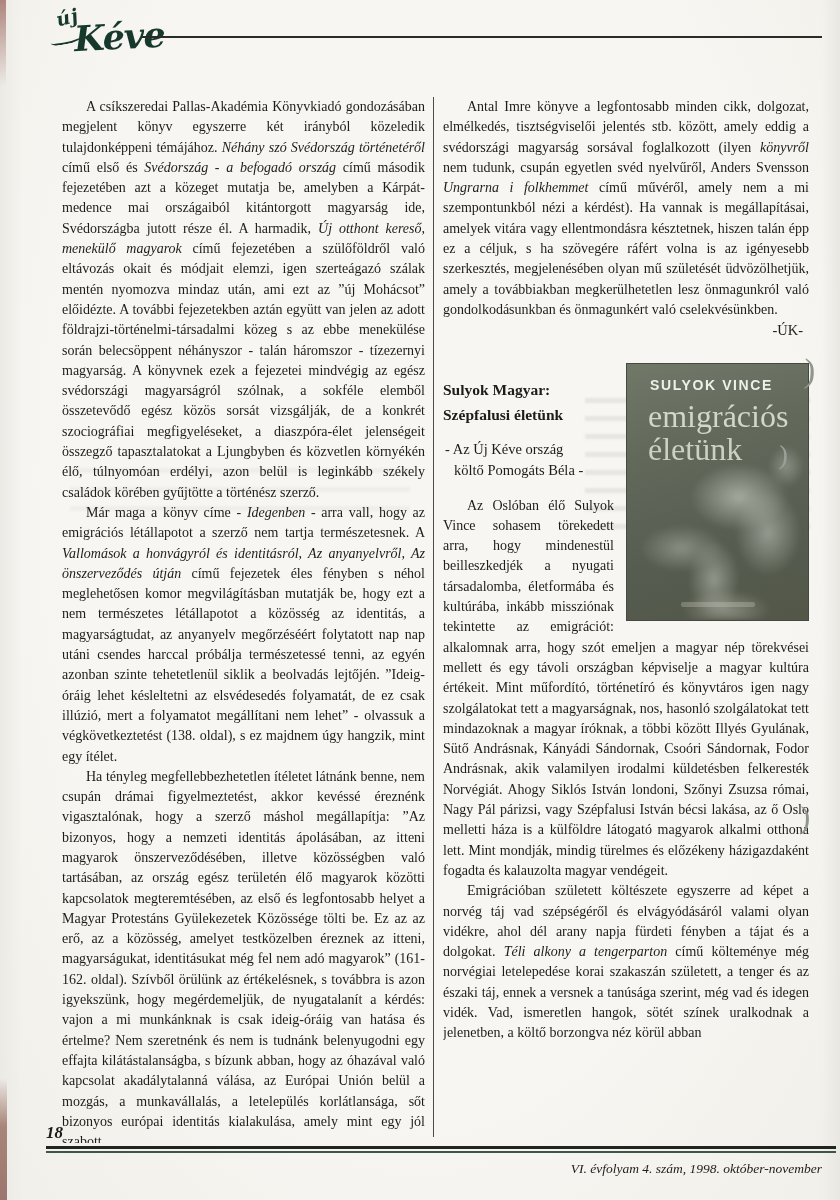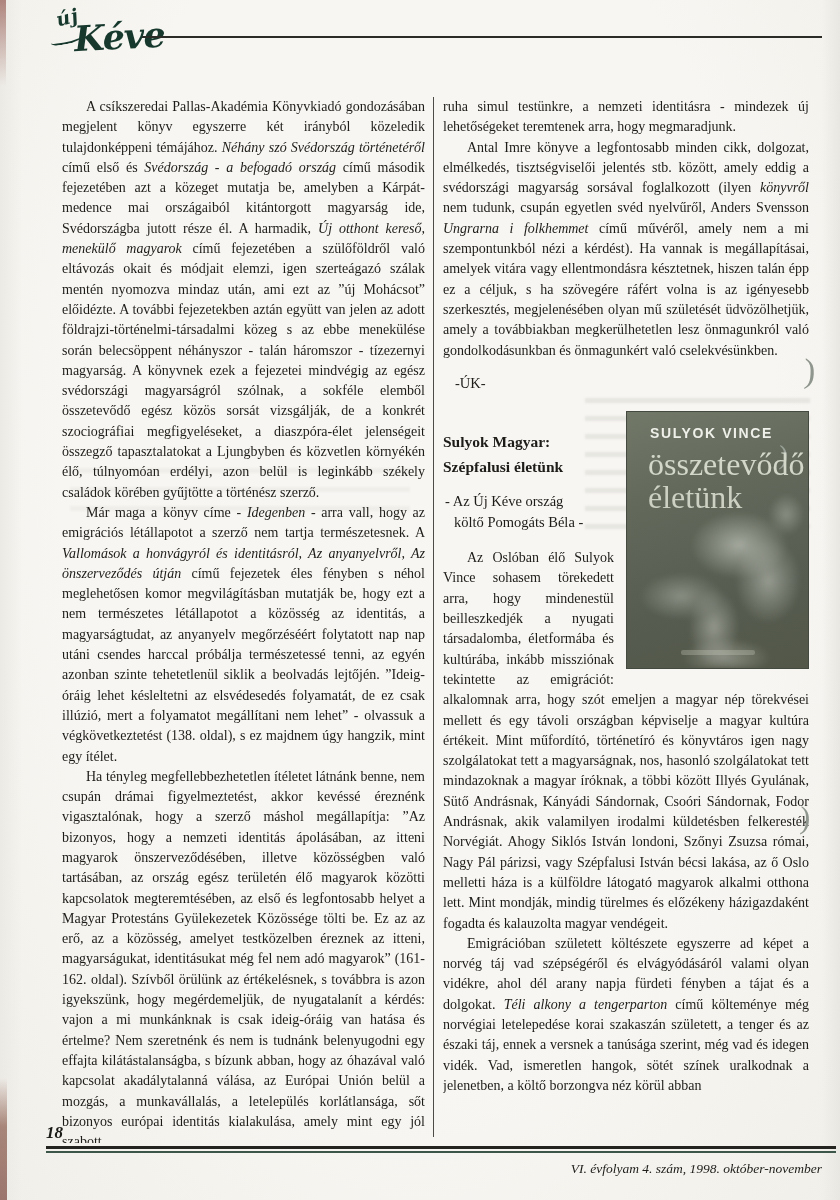--- a/index.html
+++ b/index.html
@@ -46,37 +46,37 @@
   .col-left{left:62px;width:363px;}
   .col-right{left:443px;width:366px;}
   .col-divider{
     position:absolute;left:433px;top:97px;width:1px;height:1040px;
     background:#4c4c47;
   }
   .para{margin:0;text-align:justify;hyphens:auto;-webkit-hyphens:auto;}
   .indent{text-indent:24px;}
   em{font-style:italic;}
   .signature{
-    margin:12px;text-align:left;padding-right:6px;
+    margin:0;text-align:right;padding-right:6px;
     font-size:14.5px;line-height:20.3px;
   }
   
   .review-heading{
     margin:36px 0 12px 0;font-size:15.5px;line-height:25px;
     font-weight:bold;text-align:left;
   }
   .byline{
     margin:0 0 15px 0;padding-left:2px;
     font-size:14.5px;line-height:21px;
   }
   .byline .line2{padding-left:9px;}
   
   .book-cover{
     float:right;width:181px;height:256px;
-    margin:6px 0 10px 12px;
+    margin:22px 0 10px 12px;
     position:relative;overflow:hidden;
     background:linear-gradient(165deg,#717868 0%,#636a5c 30%,#565c50 70%,#525748 100%);
     border:1px solid #454a40;
   }
   .book-cover::after{
     content:"";position:absolute;inset:0;
     background:
       radial-gradient(ellipse 70px 48px at 62% 52%,rgba(238,240,232,.50),rgba(238,240,232,0) 70%),
       radial-gradient(ellipse 46px 60px at 78% 66%,rgba(238,240,232,.42),rgba(238,240,232,0) 72%),
       radial-gradient(ellipse 60px 34px at 30% 72%,rgba(230,233,224,.35),rgba(230,233,224,0) 70%),
@@ -157,27 +157,26 @@
 
   <div class="col-divider"></div>
 
   <section class="col col-left">
     <p class="para indent"><span>A csíkszeredai Pallas-Akadémia Könyvkiadó gondozásában megjelent könyv egyszerre két irányból közeledik tulajdonképpeni témájához. </span><em>Néhány szó Svédország történetéről</em><span> című első és </span><em>Svédország - a befogadó ország</em><span> című második fejezetében azt a közeget mutatja be, amelyben a Kárpát-medence mai országaiból kitántorgott magyarság ide, Svédországba jutott része él. A harmadik, </span><em>Új otthont kereső, menekülő magyarok</em><span> című fejezetében a szülőföldről való eltávozás okait és módjait elemzi, igen szerteágazó szálak mentén nyomozva mindaz után, ami ezt az ”új Mohácsot” előidézte. A további fejezetekben aztán együtt van jelen az adott földrajzi-történelmi-társadalmi közeg s az ebbe menekülése során belecsöppent néhányszor - talán háromszor - tízezernyi magyarság. A könyvnek ezek a fejezetei mindvégig az egész svédországi magyarságról szólnak, a sokféle elemből összetevődő egész közös sorsát vizsgálják, de a konkrét szociográfiai megfigyeléseket, a diaszpóra-élet jelenségeit összegző tapasztalatokat a Ljungbyben és közvetlen környékén élő, túlnyomóan erdélyi, azon belül is leginkább székely családok körében gyűjtötte a történész szerző.</span></p>
     <p class="para indent"><span>Már maga a könyv címe - </span><em>Idegenben</em><span> - arra vall, hogy az emigrációs létállapotot a szerző nem tartja természetesnek. A </span><em>Vallomások a honvágyról és identitásról, Az anyanyelvről, Az önszerveződés útján</em><span> című fejezetek éles fényben s néhol meglehetősen komor megvilágításban mutatják be, hogy ezt a nem természetes létállapotot a közösség az identitás, a magyarságtudat, az anyanyelv megőrzéséért folytatott nap nap utáni csendes harccal próbálja természetessé tenni, az egyén azonban szinte tehetetlenül siklik a beolvadás lejtőjén. ”Ideig-óráig lehet késleltetni az elsvédesedés folyamatát, de ez csak illúzió, mert a folyamatot megállítani nem lehet” - olvassuk a végkövetkeztetést (138. oldal), s ez majdnem úgy hangzik, mint egy ítélet.</span></p>
     <p class="para indent"><span>Ha tényleg megfellebbezhetetlen ítéletet látnánk benne, nem csupán drámai figyelmeztetést, akkor kevéssé éreznénk vigasztalónak, hogy a szerző máshol megállapítja: ”Az bizonyos, hogy a nemzeti identitás ápolásában, az itteni magyarok önszerveződésében, illetve közösségben való tartásában, az ország egész területén élő magyarok közötti kapcsolatok megteremtésében, az első és legfontosabb helyet a Magyar Protestáns Gyülekezetek Közössége tölti be. Ez az az erő, az a közösség, amelyet testközelben éreznek az itteni, magyarságukat, identitásukat még fel nem adó magyarok” (161-162. oldal). Szívből örülünk az értékelésnek, s továbbra is azon igyekszünk, hogy megérdemeljük, de nyugatalanít a kérdés: vajon a mi munkánknak is csak ideig-óráig van hatása és értelme? Nem szeretnénk és nem is tudnánk belenyugodni egy effajta kilátástalanságba, s bízunk abban, hogy az óhazával való kapcsolat akadálytalanná válása, az Európai Unión belül a mozgás, a munkavállalás, a letelepülés korlátlansága, sőt bizonyos európai identitás kialakulása, amely mint egy jól szabott</span></p>
   </section>
 
   <section class="col col-right">
-    <p class="para"><span>ruha simul testünkre, a nemzeti identitásra - mindezek új lehetőségeket teremtenek arra, hogy megmaradjunk.</span></p>
     <p class="para indent"><span>Antal Imre könyve a legfontosabb minden cikk, dolgozat, elmélkedés, tisztségviselői jelentés stb. között, amely eddig a svédországi magyarság sorsával foglalkozott (ilyen </span><em>könyvről</em><span> nem tudunk, csupán egyetlen svéd nyelvűről, Anders Svensson </span><em>Ungrarna i folkhemmet</em><span> című művéről, amely nem a mi szempontunkból nézi a kérdést). Ha vannak is megállapításai, amelyek vitára vagy ellentmondásra késztetnek, hiszen talán épp ez a céljuk, s ha szövegére ráfért volna is az igényesebb szerkesztés, megjelenésében olyan mű születését üdvözölhetjük, amely a továbbiakban megkerülhetetlen lesz önmagunkról való gondolkodásunkban és önmagunkért való cselekvésünkben.</span></p>
     <p class="signature">-ÚK-</p>
 
     <div class="book-cover">
       <div class="cover-author">SULYOK VINCE</div>
-      <div class="cover-title1">összetevődő</div>
+      <div class="cover-title1">emigrációs</div>
       <div class="cover-title2">életünk</div>
       <div class="cover-publisher"></div>
     </div>
 
     <h2 class="review-heading">
       <span>Sulyok Magyar:</span><br>
       <span>Szépfalusi életünk</span>
     </h2>
     <p class="byline">
       <span>- Az Új Kéve ország</span><br>

